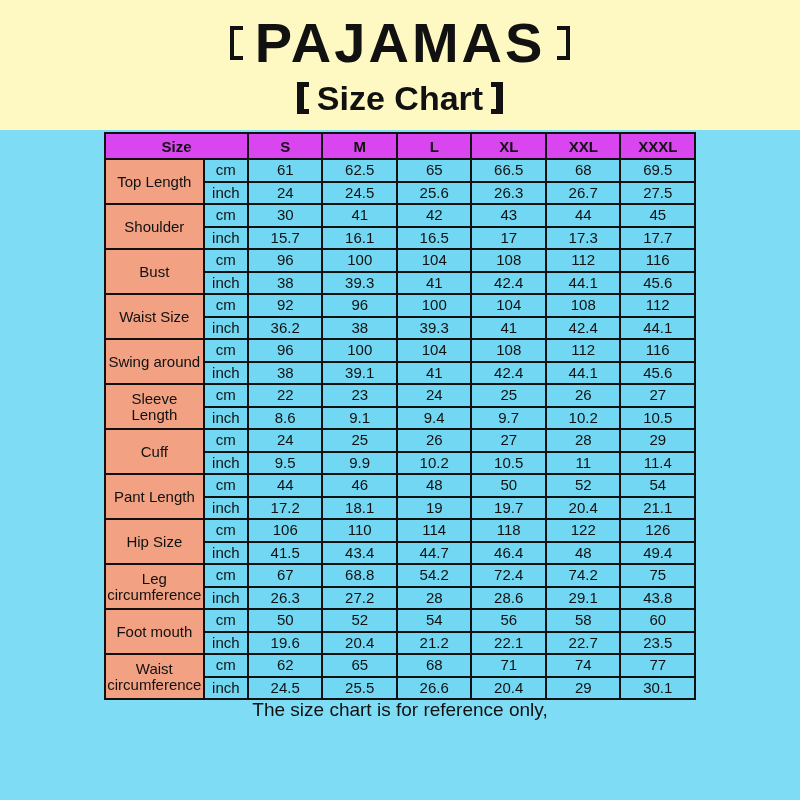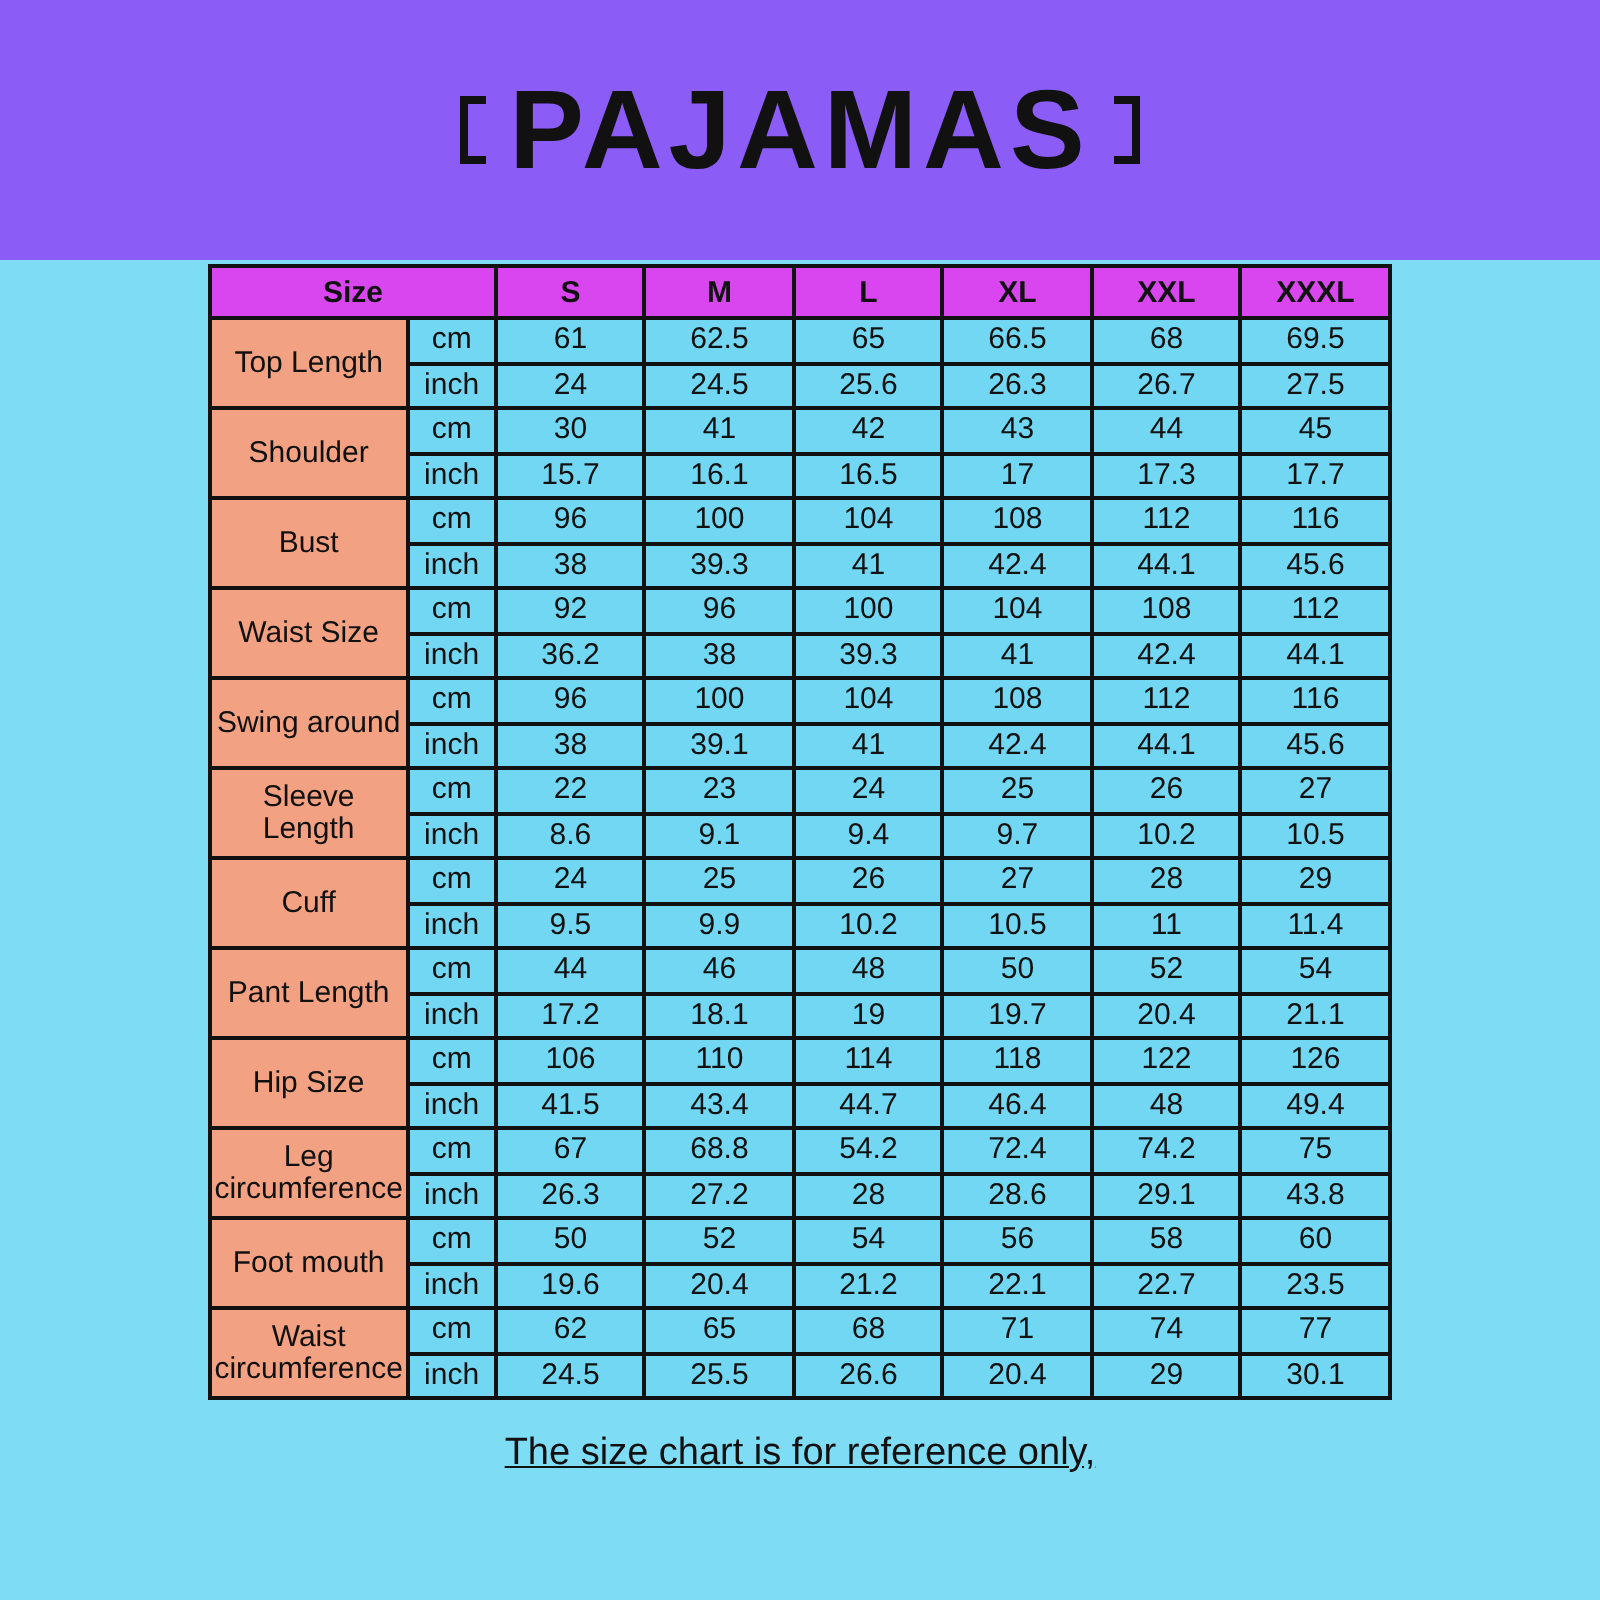--- a/index.html
+++ b/index.html
@@ -8,21 +8,21 @@
     width: 800px;
     height: 800px;
     overflow: hidden;
     background: #7fdcf5;
     font-family: "Liberation Sans", sans-serif;
     color: #111;
   }
   .banner {
     width: 800px;
     height: 130px;
-    background: #8b5cf6;
+    background: #fef9c3;
     display: flex;
     flex-direction: column;
     align-items: center;
     justify-content: center;
   }
   .title-line {
     display: flex;
     align-items: center;
     font-size: 56px;
     font-weight: bold;
@@ -98,39 +98,42 @@
     line-height: 1.05;
   }
   .size-table td.label-cell {
     background: #f2a183;
     margin-left: 16px;
   }
   .col-label { width: 98px; }
   .col-unit  { width: 44px; }
   .col-val   { width: 74px; }
   .footer {
-    margin-top: 17px;
     text-align: center;
     font-size: 19px;
     line-height: 1;
-    text-decoration: underline;
   }
   .footer p {
     margin: 0 0 17px 0;
   }
 </style>
 </head>
 <body>
 
 <div class="banner">
   <div class="title-line">
     <span class="lbrack"></span>
     <span>PAJAMAS</span>
     <span class="rbrack"></span>
   </div>
+  <div class="subtitle-line">
+    <span class="lbrack"></span>
+    <span>Size Chart</span>
+    <span class="rbrack"></span>
+  </div>
 </div>
 
 <table class="size-table">
     <colgroup>
       <col class="col-label">
       <col class="col-unit">
       <col class="col-val">
       <col class="col-val">
       <col class="col-val">
       <col class="col-val">

